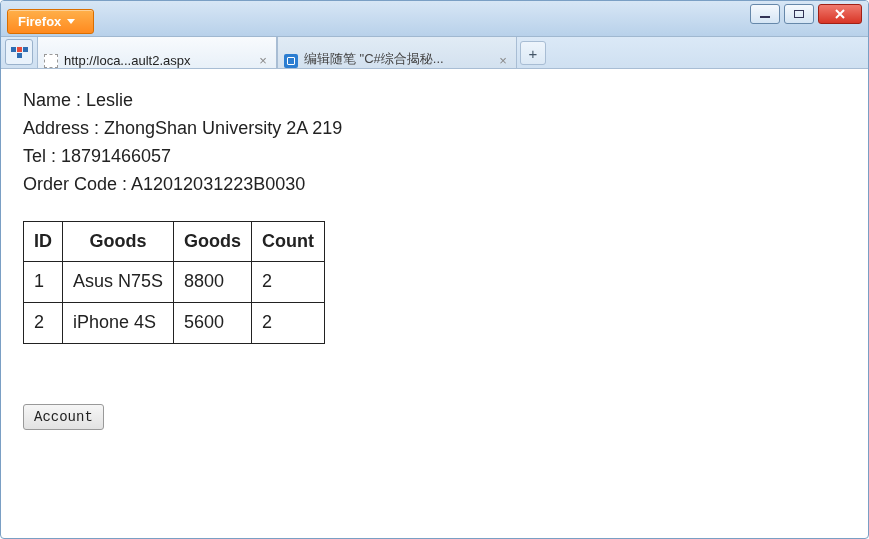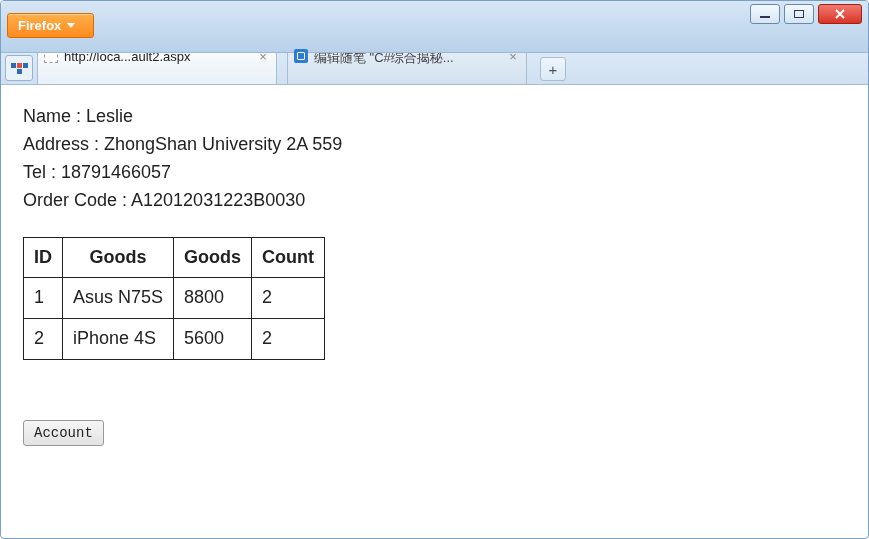--- a/index.html
+++ b/index.html
@@ -7,26 +7,26 @@
       font-family: "Segoe UI", Tahoma, sans-serif;
       font-size: 14px;
       background: #fff;
       width: 869px;
       height: 539px;
       overflow: hidden;
       border: 1px solid #7a9fc4;
       border-radius: 4px;
     }
     .titlebar {
-      height: 52px;
+      height: 36px;
       background: linear-gradient(#d7e6f5, #b8d1ea);
       border-bottom: 1px solid #a0b8d0;
       display: flex;
-      align-items: flex-end;
-      padding: 14px 4px;
+      align-items: center;
+      padding: 0 4px;
       position: relative;
     }
     .firefox-btn {
       background: linear-gradient(#ffb04a, #ff8a1f);
       border: 1px solid #d96e00;
       border-radius: 3px;
       color: #fff;
       font-weight: bold;
       font-size: 13px;
       padding: 4px 18px 4px 10px;
@@ -99,23 +99,23 @@
     .quick-btn .sq.b { background: #2d6db3; }
     .tab {
       height: 36px;
       min-width: 240px;
       max-width: 250px;
       background: linear-gradient(#fafcfe, #e8f0f8);
       border: 1px solid #a8bdd4;
       border-bottom: none;
       border-radius: 4px 4px 0 0;
       display: flex;
-      align-items: flex-start;
+      align-items: flex-end;
       padding: 0 6px;
-      margin-right: 10px;
+      margin-right: 0;
       font-size: 13px;
       color: #222;
       gap: 6px;
     }
     .tab.inactive {
       background: linear-gradient(#e3edf6, #d3e1ef);
       color: #444;
     }
     .tab .favicon {
       width: 14px; height: 14px;
@@ -243,21 +243,21 @@
     <span>+</span>
   </div>
 </div>
 
 <div class="content">
   <div class="info-block">
     <div class="info-line">
       <span>Name : </span><span>Leslie</span>
     </div>
     <div class="info-line">
-      <span>Address : </span><span>ZhongShan University 2A 559</span>
+      <span>Address : </span><span>ZhongShan University 2A 219</span>
     </div>
     <div class="info-line">
       <span>Tel : </span><span>18791466057</span>
     </div>
     <div class="info-line">
       <span>Order Code : </span><span>A12012031223B0030</span>
     </div>
   </div>
 
   <table class="order">

